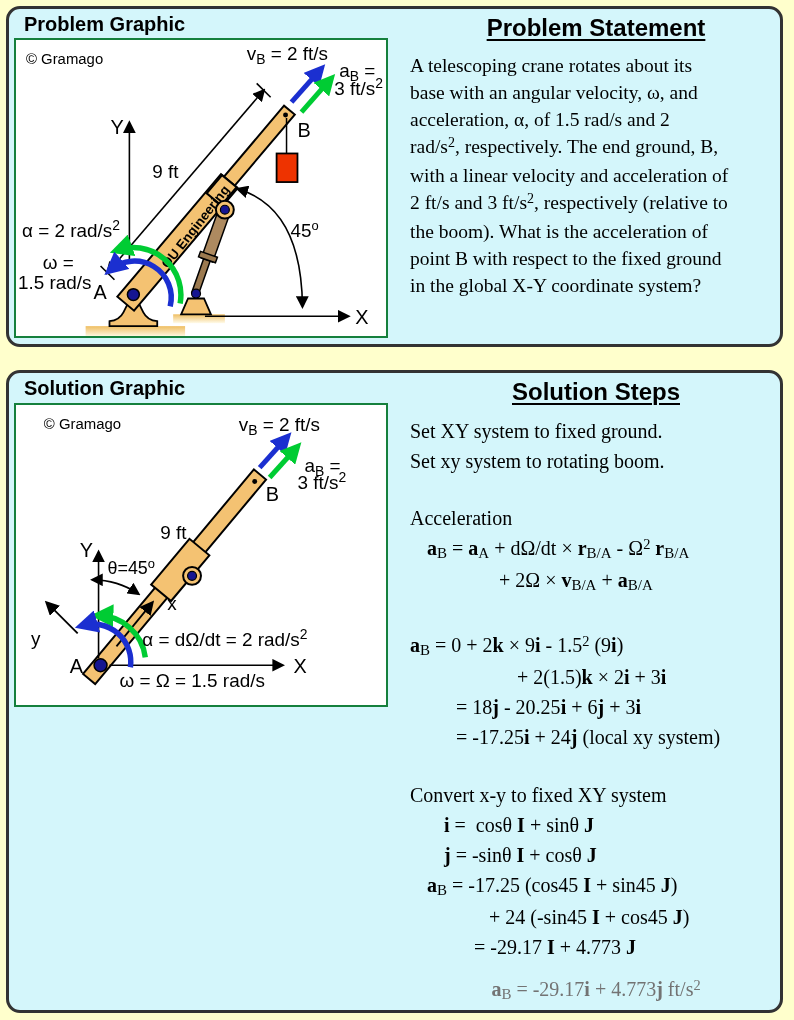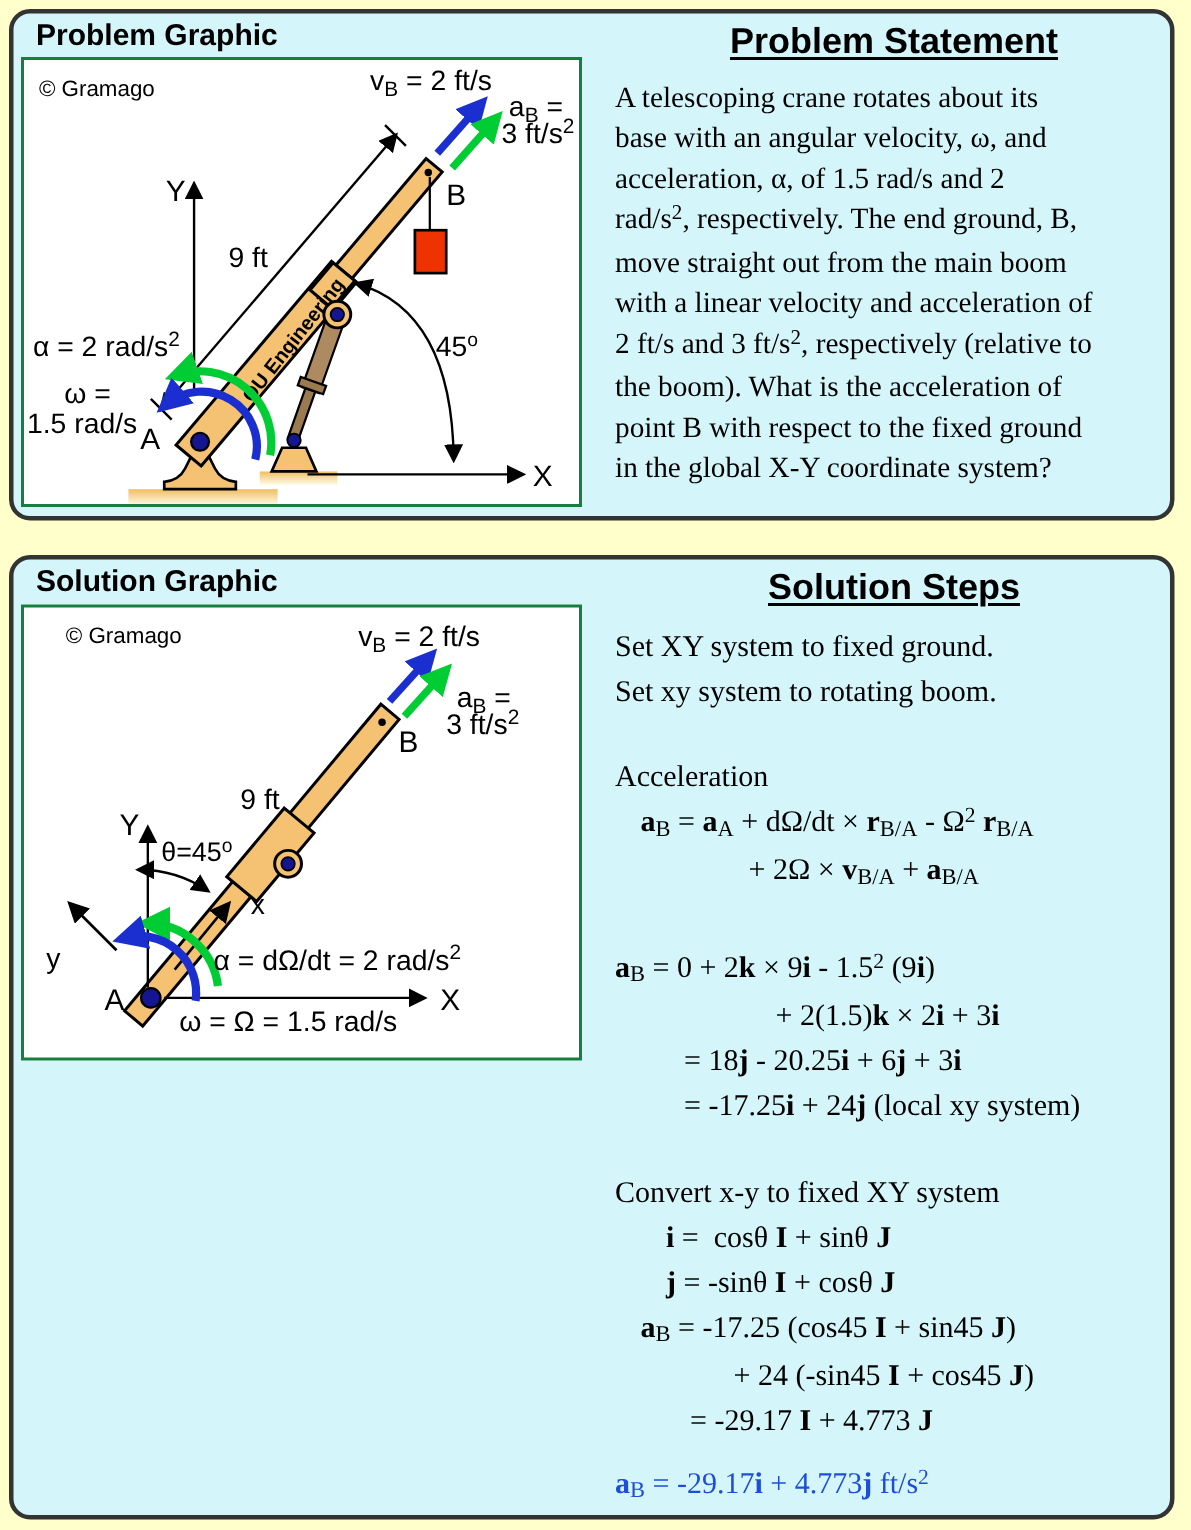--- a/index.html
+++ b/index.html
@@ -126,21 +126,20 @@
       </svg>
     </div>
 
     <div class="rcol">
       <h2 class="rcol-title">Problem Statement</h2>
       <div class="lines statement">
           <div class="line"><span class="tk-n">A telescoping crane rotates about its</span></div>
           <div class="line"><span class="tk-n">base with an angular velocity, ω, and</span></div>
           <div class="line"><span class="tk-n">acceleration, α, of 1.5 rad/s and 2</span></div>
           <div class="line"><span class="tk-n">rad/s</span><span class="tk-p">2</span><span class="tk-n">, respectively. The end ground, B,</span></div>
-          <div class="line"><span class="tk-n">move straight out from the main boom</span></div>
           <div class="line"><span class="tk-n">with a linear velocity and acceleration of</span></div>
           <div class="line"><span class="tk-n">2 ft/s and 3 ft/s</span><span class="tk-p">2</span><span class="tk-n">, respectively (relative to</span></div>
           <div class="line"><span class="tk-n">the boom). What is the acceleration of</span></div>
           <div class="line"><span class="tk-n">point B with respect to the fixed ground</span></div>
           <div class="line"><span class="tk-n">in the global X-Y coordinate system?</span></div>
         </div>
     </div>
   </section>
 
   <section class="panel bottom">
@@ -212,20 +211,20 @@
           <div class="line" style=""><span class="tk-b">a</span><span class="tk-s">B</span><span class="tk-n"> = 0 + 2</span><span class="tk-b">k</span><span class="tk-n"> × 9</span><span class="tk-b">i</span><span class="tk-n"> - 1.5</span><span class="tk-p">2</span><span class="tk-n"> (9</span><span class="tk-b">i</span><span class="tk-n">)</span></div>
           <div class="line" style="margin-left: 107px;"><span class="tk-n">+ 2(1.5)</span><span class="tk-b">k</span><span class="tk-n"> × 2</span><span class="tk-b">i</span><span class="tk-n"> + 3</span><span class="tk-b">i</span></div>
           <div class="line" style="margin-left: 46px;"><span class="tk-n">= 18</span><span class="tk-b">j</span><span class="tk-n"> - 20.25</span><span class="tk-b">i</span><span class="tk-n"> + 6</span><span class="tk-b">j</span><span class="tk-n"> + 3</span><span class="tk-b">i</span></div>
           <div class="line" style="margin-left: 46px;"><span class="tk-n">= -17.25</span><span class="tk-b">i</span><span class="tk-n"> + 24</span><span class="tk-b">j</span><span class="tk-n"> (local xy system)</span></div>
           <div class="gap" style="height: 28px;"></div>
           <div class="line"><span class="tk-n">Convert x-y to fixed XY system</span></div>
           <div class="line" style="margin-left: 34px;"><span class="tk-b">i</span><span class="tk-n"> =  cosθ </span><span class="tk-b">I</span><span class="tk-n"> + sinθ </span><span class="tk-b">J</span></div>
           <div class="line" style="margin-left: 34px;"><span class="tk-b">j</span><span class="tk-n"> = -sinθ </span><span class="tk-b">I</span><span class="tk-n"> + cosθ </span><span class="tk-b">J</span></div>
           <div class="line" style="margin-left: 17px;"><span class="tk-b">a</span><span class="tk-s">B</span><span class="tk-n"> = -17.25 (cos45 </span><span class="tk-b">I</span><span class="tk-n"> + sin45 </span><span class="tk-b">J</span><span class="tk-n">)</span></div>
           <div class="line" style="margin-left: 79px;"><span class="tk-n">+ 24 (-sin45 </span><span class="tk-b">I</span><span class="tk-n"> + cos45 </span><span class="tk-b">J</span><span class="tk-n">)</span></div>
-          <div class="line" style="margin-left: 50px;"><span class="tk-n">= -29.17 </span><span class="tk-b">I</span><span class="tk-n"> + 4.773 </span><span class="tk-b">J</span></div>
+          <div class="line" style="margin-left: 64px;"><span class="tk-n">= -29.17 </span><span class="tk-b">I</span><span class="tk-n"> + 4.773 </span><span class="tk-b">J</span></div>
           <div class="gap" style="height: 12px;"></div>
-          <div class="line" style="color: #1d4ed8;"><span class="tk-b">a</span><span class="tk-s">B</span><span class="tk-n"> = -29.17</span><span class="tk-b">i</span><span class="tk-n"> + 4.773</span><span class="tk-b">j</span><span class="tk-n"> ft/s</span><span class="tk-p">2</span></div>
+          <div class="line" style="color: #737373; text-align: center;"><span class="tk-b">a</span><span class="tk-s">B</span><span class="tk-n"> = -29.17</span><span class="tk-b">i</span><span class="tk-n"> + 4.773</span><span class="tk-b">j</span><span class="tk-n"> ft/s</span><span class="tk-p">2</span></div>
         </div>
     </div>
   </section>
 
 </div>
 
 </body></html>

